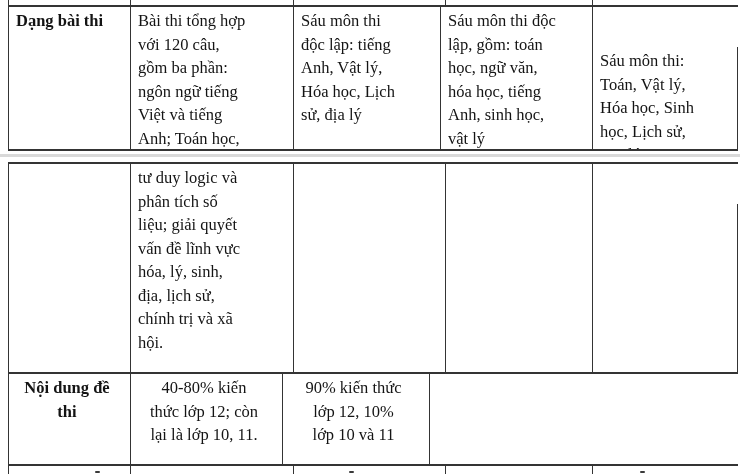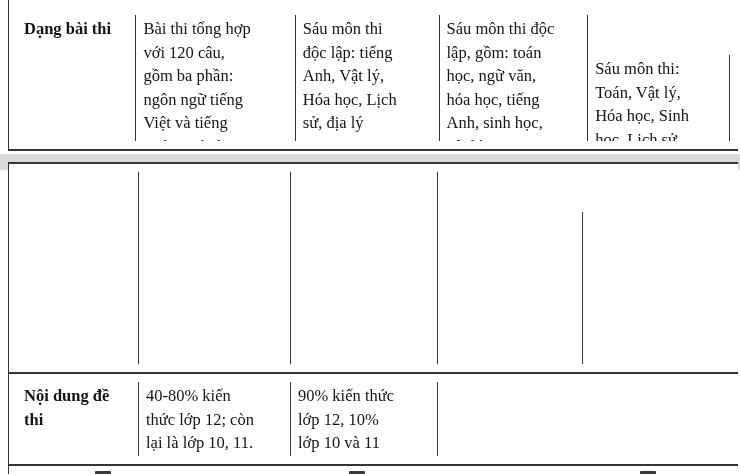--- a/index.html
+++ b/index.html
@@ -1,15 +1,15 @@
 <!DOCTYPE html>
 <html><head>
 <meta charset="utf-8">
 <style>
-  * { margin: 0; padding: 8px; box-sizing: border-box; }
+  * { margin: 0; padding: 0; box-sizing: border-box; }
   html, body { width: 740px; height: 474px; }
   body {
     background: #ffffff;
     font-family: "Liberation Serif", "DejaVu Serif", serif;
     color: #141414;
   }
   .page {
     position: absolute;
     top: 0; left: 0;
     width: 740px; height: 474px;
@@ -35,21 +35,21 @@
   .hdr { font-weight: bold; }
   .c1 { width: 122px; }
   .c2 { width: 163px; }
   .c3 { width: 152px; }
   .c4 { width: 147px; }
   .c5 { width: 145px; margin-top: 40px; }
 
   .row-sliver { top: 0; height: 7px; border-bottom: 2px solid #343434; }
   .row-format { top: 7px; height: 144px; border-bottom: 2px solid #343434; }
   .row-cont   { top: 162px; height: 212px; border-top: 2px solid #343434; border-bottom: 2px solid #343434; }
-  .row-content{ top: 374px; height: 92px; border-bottom: 2px solid #343434; }
+  .row-content{ top: 374px; height: 92px; border-bottom: 2px solid #343434; text-align: center; }
   .row-clip   { top: 466px; height: 8px; }
 
   .pagebreak-line {
     position: absolute;
     top: 154px; left: 0;
     width: 740px; height: 3px;
     background: #d9d9d9;
   }
   .clip-fragment {
     position: absolute;
@@ -97,20 +97,28 @@
 Toán, Vật lý,
 Hóa học, Sinh
 học, Lịch sử,
 Địa lý.</div>
   </div>
 
   <div class="pagebreak-line"></div>
 
   <div class="trow row-cont">
     <div class="cell c1"></div>
+    <div class="cell c2">tư duy logic và
+phân tích số
+liệu; giải quyết
+vấn đề lĩnh vực
+hóa, lý, sinh,
+địa, lịch sử,
+chính trị và xã
+hội.</div>
     <div class="cell c3"></div>
     <div class="cell c4"></div>
     <div class="cell c5"></div>
   </div>
 
   <div class="trow row-content">
     <div class="cell c1 hdr">Nội dung đề
 thi</div>
     <div class="cell c3">40-80% kiến
 thức lớp 12; còn

